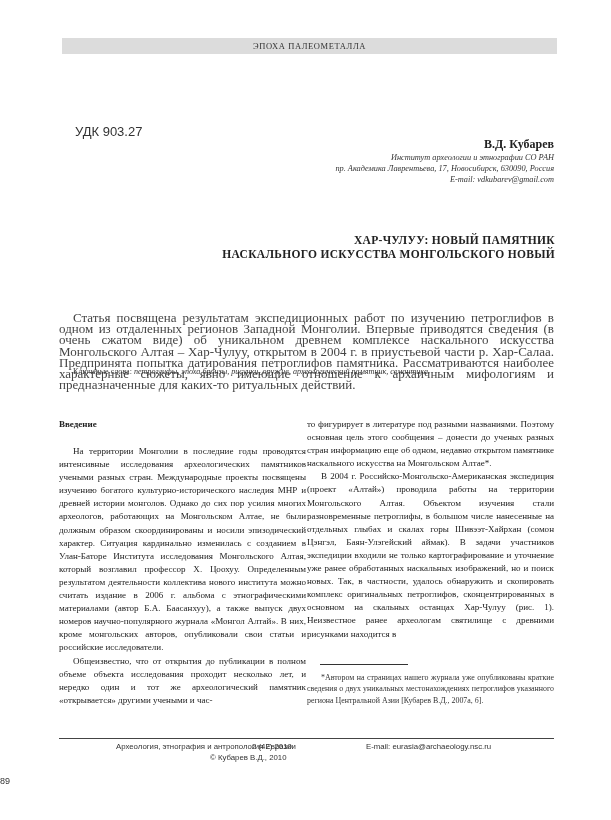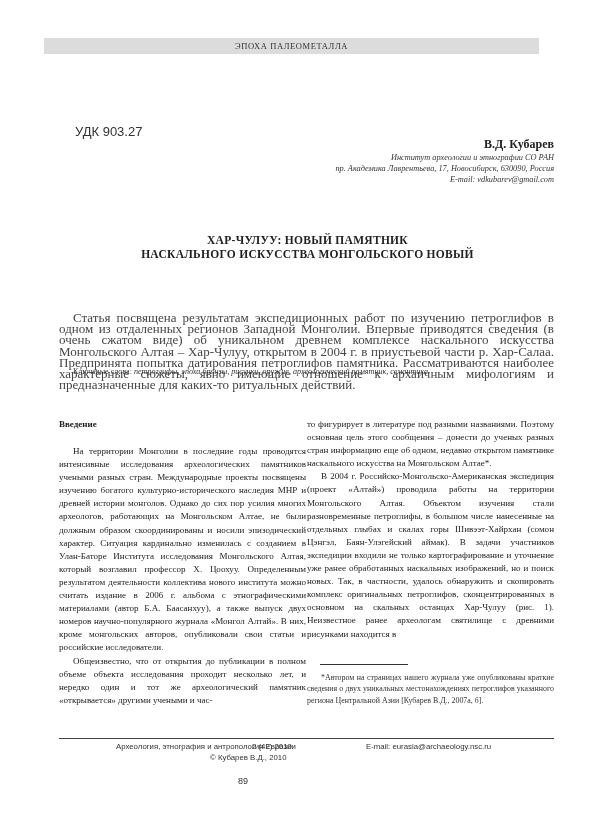--- a/index.html
+++ b/index.html
@@ -1,26 +1,26 @@
 <!DOCTYPE html>
 <html><head>
 <meta charset="utf-8">
 <style>
   html, body { margin: 0; padding: 0; background: #ffffff; }
   body { width: 611px; height: 820px; position: relative; overflow: hidden;
          font-family: "Liberation Serif", "DejaVu Serif", serif; color: #222; }
-  .section-bar { position: absolute; left: 44px; top: 38px; width: 495px; height: 16px;
+  .section-bar { position: absolute; left: 62px; top: 38px; width: 495px; height: 16px;
                  background: #dcdcdc; text-align: center; font-size: 8.5px; letter-spacing: 0.6px;
                  line-height: 16px; color: #333; }
   .udk { position: absolute; left: 75px; top: 124px; font-family: "Liberation Sans", sans-serif;
          font-size: 13px; color: #333; }
   .author-block { position: absolute; right: 57px; top: 137px; text-align: right; }
   .author-name { font-weight: bold; font-size: 12px; line-height: 15px; color: #222; }
   .affil { font-style: italic; font-size: 8.3px; line-height: 11px; color: #333; }
-  .title { position: absolute; left: 60px; width: 495px; top: 233px; text-align: center;
+  .title { position: absolute; left: 60px; width: 495px; top: 233px; text-align: right;
            font-weight: bold; font-size: 11.5px; line-height: 14px; letter-spacing: 0.3px; color: #222; }
   .abstract { position: absolute; left: 59px; width: 495px; top: 300px;
               font-size: 13px; line-height: 11.2px; color: #444; text-align: justify; margin-top: 12px; }
   .abstract p { margin: 0; text-indent: 14px; }
   .keywords { position: absolute; left: 59px; width: 495px; top: 366px; font-size: 8.1px;
               line-height: 11px; color: #333; text-indent: 14px; }
   .keywords .kw-label { font-style: normal; }
   .keywords .kw-list { font-style: italic; }
   .col { position: absolute; top: 418px; width: 247px; font-size: 9.05px; line-height: 13.1px;
          color: #222; text-align: justify; }
@@ -31,21 +31,21 @@
   .heading { text-align: left; font-weight: bold; font-size: 9px; margin-bottom: 14px !important; line-height: 13px; }
   .footnote-rule { position: absolute; left: 320px; top: 664px; width: 88px; height: 1px; background: #333; }
   .footnote { position: absolute; left: 307px; top: 672px; width: 247px; font-size: 7.9px;
               line-height: 11.4px; color: #333; text-align: justify; text-indent: 14px; }
   .footer-rule { position: absolute; left: 59px; top: 738px; width: 495px; height: 1px; background: #444; }
   .footer { position: absolute; top: 742px; font-family: "Liberation Sans", sans-serif; font-size: 7.8px; color: #333; line-height: 10px; }
   .footer-journal { left: 116px; }
   .footer-issue { left: 252px; }
   .footer-email { left: 366px; }
   .footer-copy { left: 210px; top: 753px; }
-  .page-num { position: absolute; top: 776px; left: 0; width: 486px; text-align: center;
+  .page-num { position: absolute; top: 776px; left: 0; width: 486px; 
               font-family: "Liberation Sans", sans-serif; font-size: 9px; color: #333; }
 </style>
 </head>
 <body>
 
 <div class="section-bar">
   <span>ЭПОХА ПАЛЕОМЕТАЛЛА</span>
 </div>
 
 <div class="udk">УДК 903.27</div>

